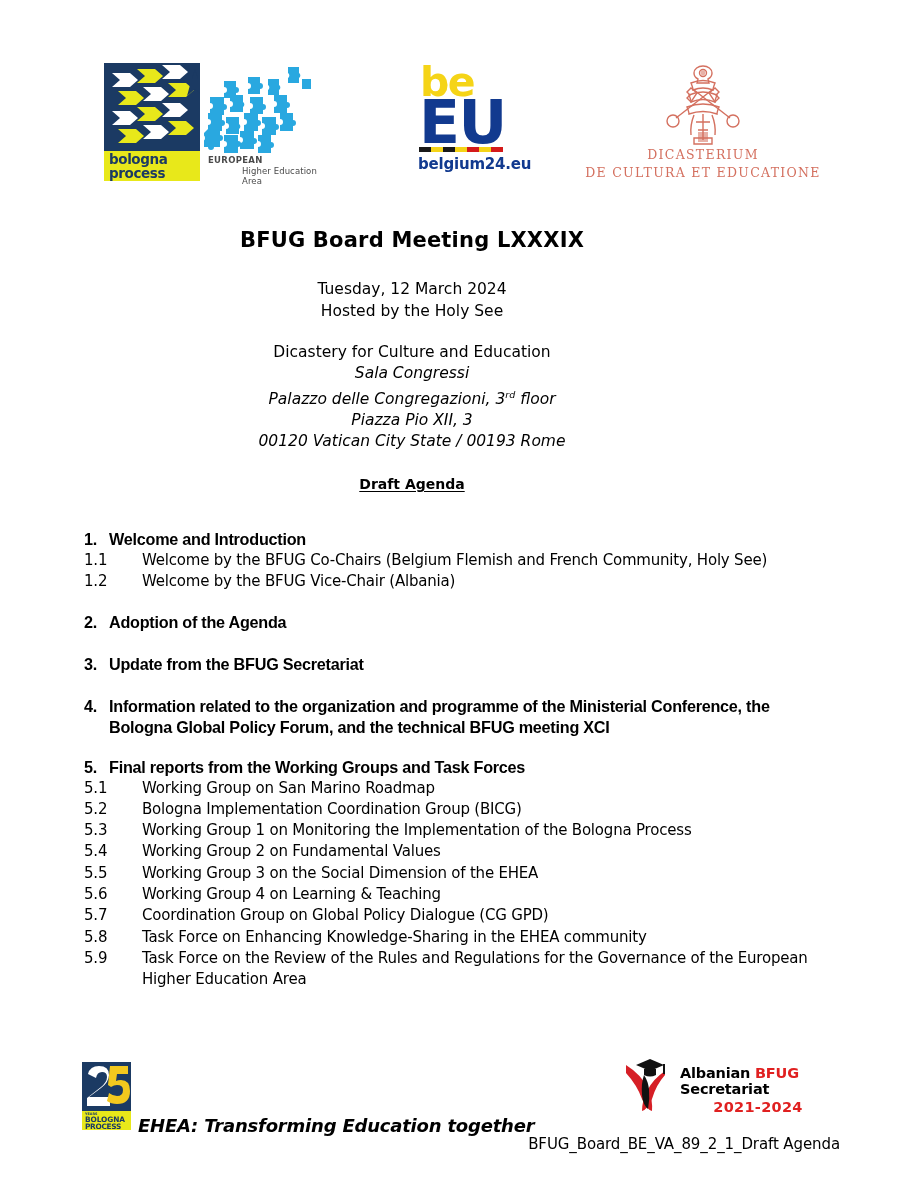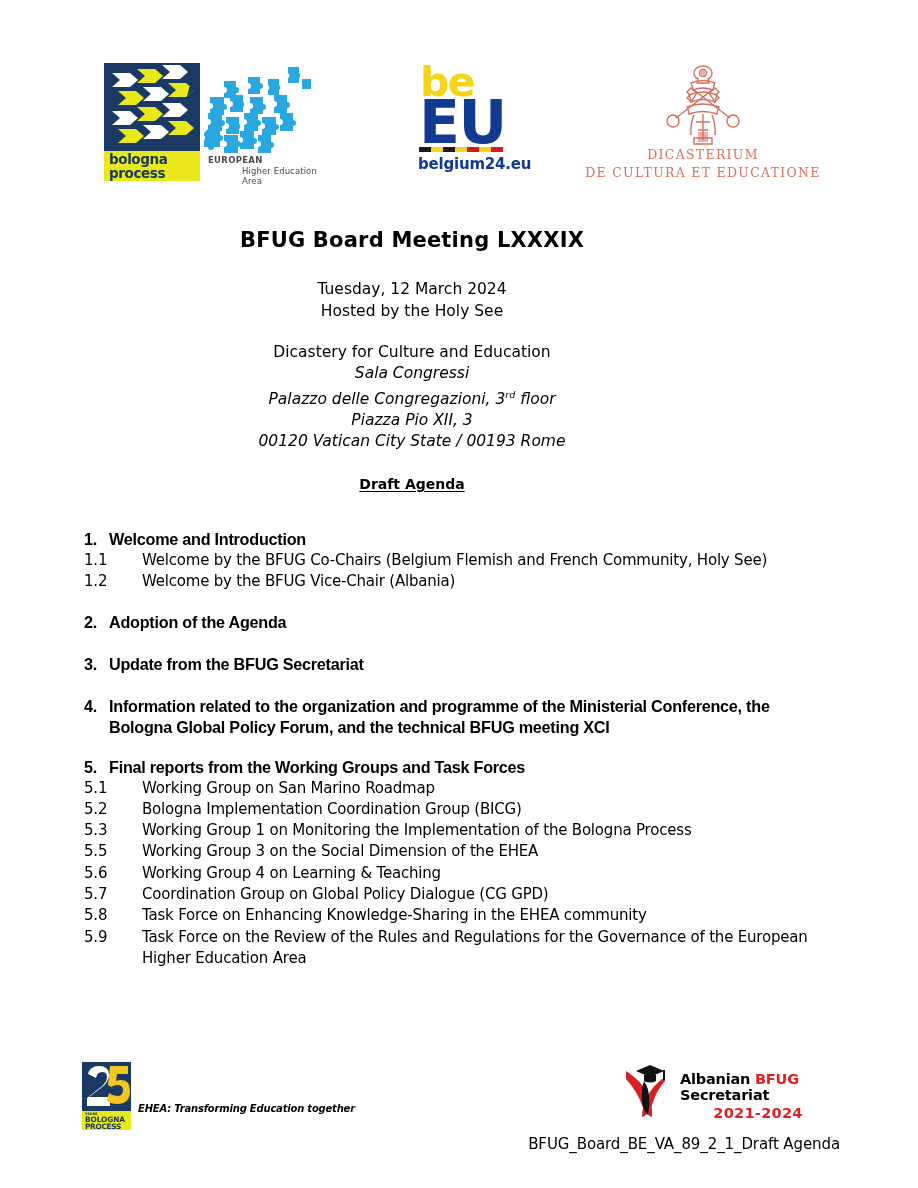--- a/index.html
+++ b/index.html
@@ -118,28 +118,28 @@
 
   
   .bp25 { position: absolute; left: 82px; top: 7px; width: 49px; height: 68px; }
   .bp25-sq { position: absolute; left: 0; top: 0; width: 49px; height: 49px; background: #1b3a63; overflow:hidden; }
   .bp25-band { position: absolute; left: 0; top: 49px; width: 49px; height: 19px; background: #e8e81a; }
   .bp25-band .l0 { font-size: 3.4px; font-weight: bold; color: #1b3a63; line-height: 4px; padding-left: 3px; padding-top: 1px;}
   .bp25-band .l1 { font-size: 7.4px; font-weight: bold; color: #1b3a63; line-height: 7.4px; padding-left: 3px; letter-spacing: -0.1px;}
   .bp25-band .l2 { font-size: 7.4px; font-weight: bold; color: #1b3a63; line-height: 7.6px; padding-left: 3px; letter-spacing: -0.3px;}
 
   .tagline {
-    position: absolute; left: 138px; top: 48px;
+    position: absolute; left: 138px; top: 60px;
     font-family: "DejaVu Sans", sans-serif;
     font-weight: bold; font-style: italic;
-    font-size: 10px; letter-spacing: -0.2px;
-  }
-
-  
-  .alb { position: absolute; left: 618px; top: 6px; width: 218px; height: 58px; }
+    font-size: 18px; letter-spacing: -0.2px;
+  }
+
+  
+  .alb { position: absolute; left: 618px; top: 0; width: 218px; height: 58px; }
   .alb-mark { position: absolute; left: 0; top: 0; width: 58px; height: 58px; }
   .alb-txt { position: absolute; left: 62px; top: 10px; }
   .alb-l1 { font-family: "DejaVu Sans", sans-serif; font-weight: bold; font-size: 14.5px; letter-spacing: -0.2px; }
   .alb-l1 .red { color: #e02020; }
   .alb-l2 { font-family: "DejaVu Sans", sans-serif; font-weight: bold; font-size: 14.5px;
             color: #e02020; text-align: center; margin-top: 2px; letter-spacing: 0.3px; }
 
   .filename {
     position: absolute; left: 0; top: 80px; width: 840px;
     text-align: right;
@@ -328,20 +328,24 @@
     </div>
     <div class="ag-sub">
       <span class="num">5.2</span>
       <span class="txt">Bologna Implementation Coordination Group (BICG)</span>
     </div>
     <div class="ag-sub">
       <span class="num">5.3</span>
       <span class="txt">Working Group 1 on Monitoring the Implementation of the Bologna Process</span>
     </div>
     <div class="ag-sub">
+      <span class="num">5.4</span>
+      <span class="txt">Working Group 2 on Fundamental Values</span>
+    </div>
+    <div class="ag-sub">
       <span class="num">5.5</span>
       <span class="txt">Working Group 3 on the Social Dimension of the EHEA</span>
     </div>
     <div class="ag-sub">
       <span class="num">5.6</span>
       <span class="txt">Working Group 4 on Learning &amp; Teaching</span>
     </div>
     <div class="ag-sub">
       <span class="num">5.7</span>
       <span class="txt">Coordination Group on Global Policy Dialogue (CG GPD)</span>

